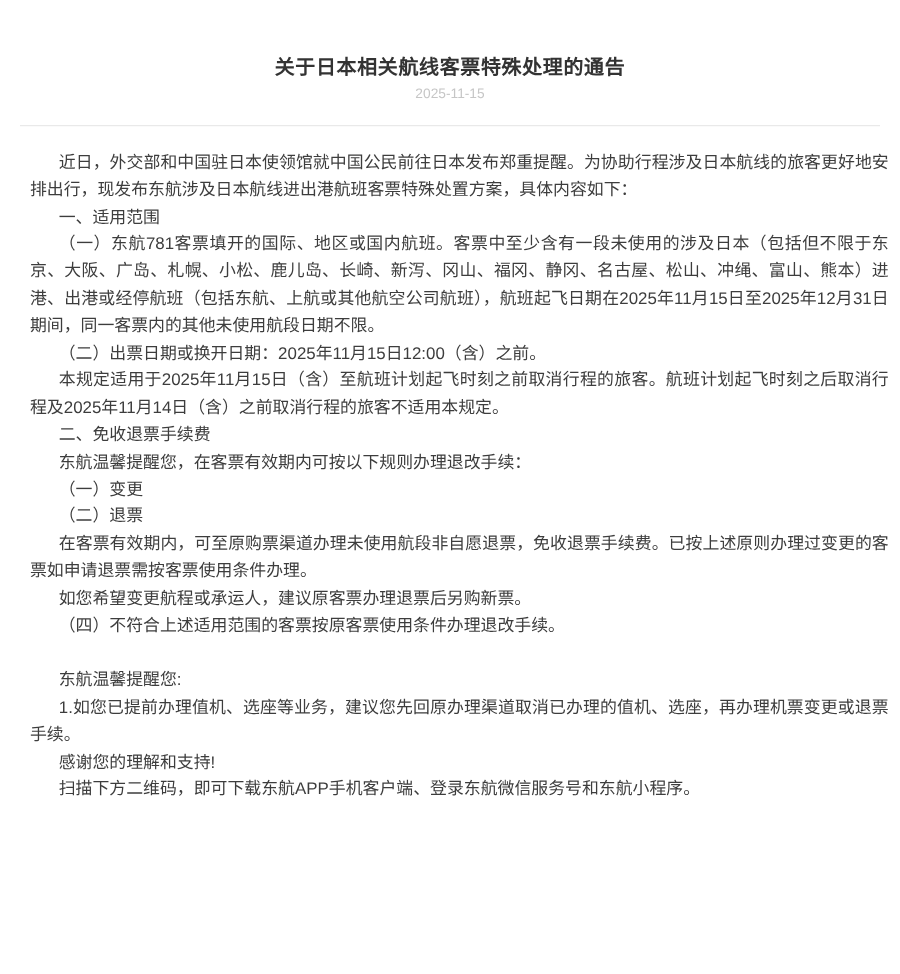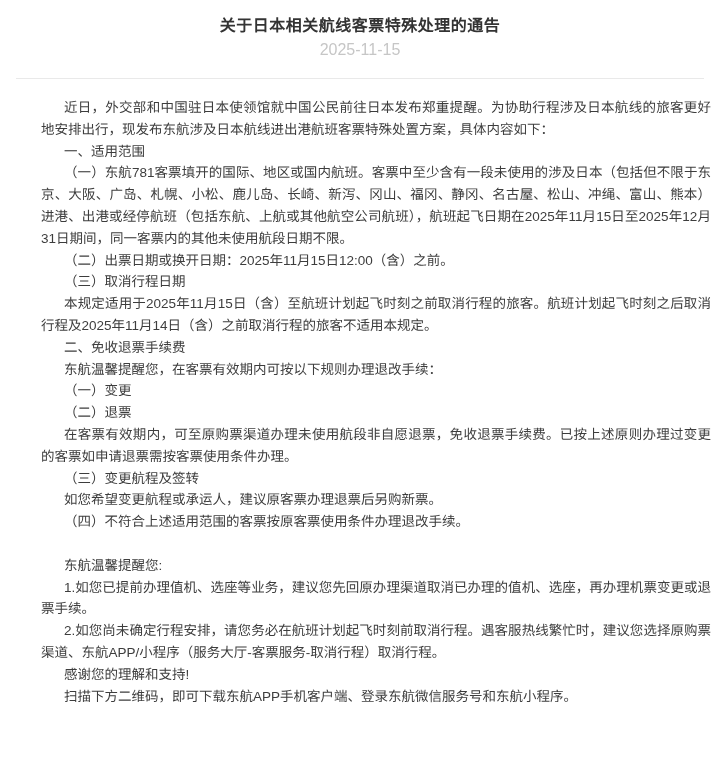--- a/index.html
+++ b/index.html
@@ -14,32 +14,33 @@
     font-family: "Liberation Sans", "DejaVu Sans", sans-serif;
   }
   .page {
     width: 720px;
     height: 779px;
     background: #ffffff;
     box-sizing: border-box;
   }
   .header {
     text-align: center;
-    padding-top: 12px;
+    padding-top: 28px;
+    margin-top: 12px;
   }
   .title {
     margin: 0;
     font-size: 16px;
     font-weight: bold;
     color: #333333;
     letter-spacing: 0.5px;
   }
   .date {
     margin-top: 5px;
-    font-size: 16px;
+    font-size: 11px;
     color: #c6c6c6;
   }
   .divider {
     border: none;
     border-top: 1px solid #e9e9e9;
     margin: 19px 16px 0 16px;
     height: 0;
   }
   .content {
     padding: 18px 9px 0 24px;
@@ -48,21 +49,20 @@
     color: #3d3d3d;
     text-align: justify;
     text-justify: inter-ideograph;
   }
   .content p {
     margin: 0;
     padding: 0;
   }
   .content p.ind {
     text-indent: 23px;
-    margin-left: 17px;
   }
   .spacer {
     height: 21.8px;
   }
   a.inline-link {
     color: #3340e0;
     text-decoration: none;
     cursor: pointer;
   }
 </style>
@@ -76,31 +76,28 @@
     <div class="date">2025-11-15</div>
   </div>
 
   <hr class="divider">
 
   <div class="content">
     <p class="ind">近日，外交部和中国驻日本使领馆就中国公民前往日本发布郑重提醒。为协助行程涉及日本航线的旅客更好地安排出行，现发布东航涉及日本航线进出港航班客票特殊处置方案，具体内容如下：</p>
     <p class="ind">一、适用范围</p>
     <p class="ind">（一）东航781客票填开的国际、地区或国内航班。客票中至少含有一段未使用的涉及日本（包括但不限于东京、大阪、广岛、札幌、小松、鹿儿岛、长崎、新泻、冈山、福冈、静冈、名古屋、松山、冲绳、富山、熊本）进港、出港或经停航班（包括东航、上航或其他航空公司航班），航班起飞日期在2025年11月15日至2025年12月31日期间，同一客票内的其他未使用航段日期不限。</p>
     <p class="ind">（二）出票日期或换开日期：2025年11月15日12:00（含）之前。</p>
-    <p class="ind">（三）取消行程日期</p>
     <p class="ind">本规定适用于2025年11月15日（含）至航班计划起飞时刻之前取消行程的旅客。航班计划起飞时刻之后取消行程及2025年11月14日（含）之前取消行程的旅客不适用本规定。</p>
     <p class="ind">二、免收退票手续费</p>
     <p class="ind">东航温馨提醒您，在客票有效期内可按以下规则办理退改手续：</p>
     <p class="ind">（一）变更</p>
     <p class="ind">（二）退票</p>
     <p class="ind">在客票有效期内，可至原购票渠道办理未使用航段非自愿退票，免收退票手续费。已按上述原则办理过变更的客票如申请退票需按客票使用条件办理。</p>
-    <p class="ind">（三）变更航程及签转</p>
     <p class="ind">如您希望变更航程或承运人，建议原客票办理退票后另购新票。</p>
     <p class="ind">（四）不符合上述适用范围的客票按原客票使用条件办理退改手续。</p>
     <div class="spacer"></div>
     <p class="ind">东航温馨提醒您:</p>
     <p class="ind">1.如您已提前办理值机、选座等业务，建议您先回原办理渠道取消已办理的值机、选座，再办理机票变更或退票手续。</p>
-    <p class="ind">2.如您尚未确定行程安排，请您务必在航班计划起飞时刻前取消行程。遇客服热线繁忙时，建议您选择原购票渠道、东航APP/小程序（服务大厅-客票服务-取消行程）取消行程。</p>
     <p class="ind">感谢您的理解和支持!</p>
     <p class="ind">扫描下方二维码，即可下载东航APP手机客户端、登录东航微信服务号和东航小程序。</p>
   </div>
 
 </div>
 
 </body></html>

